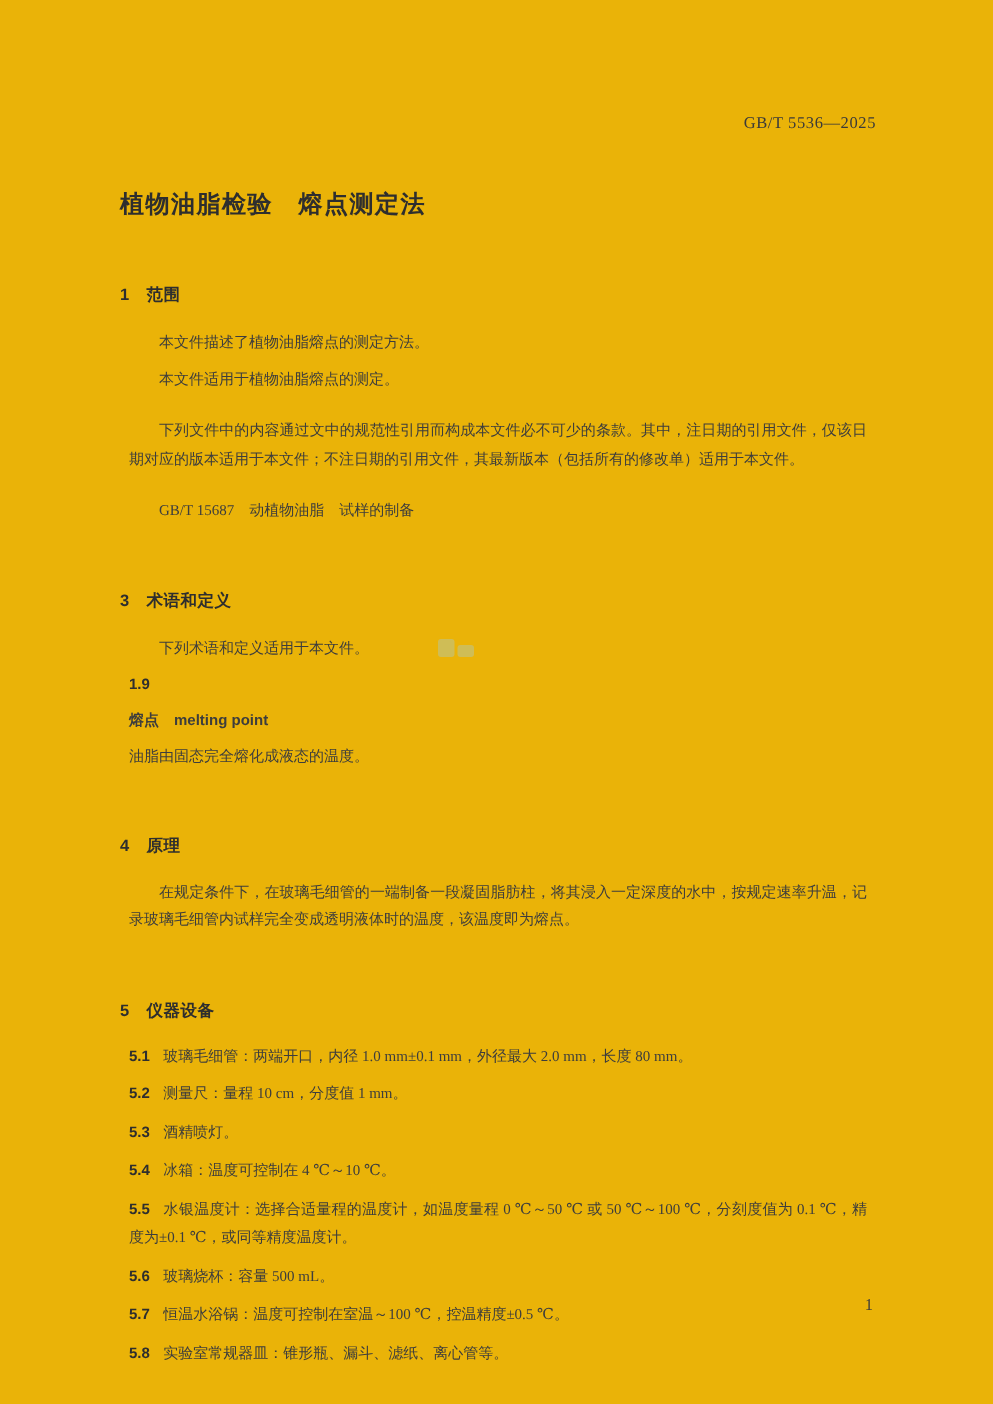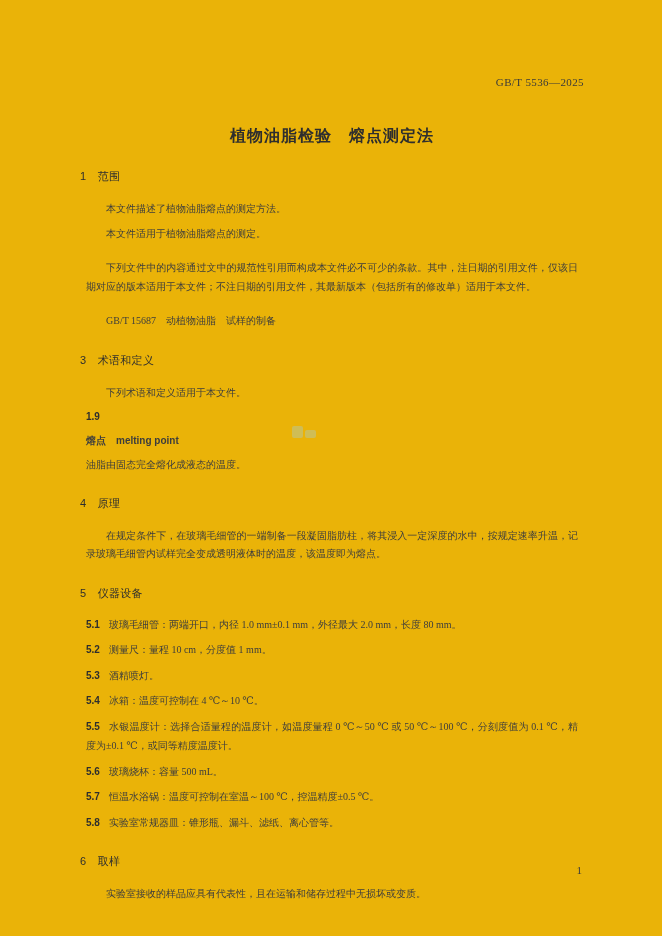--- a/index.html
+++ b/index.html
@@ -19,32 +19,32 @@
     color: #3d3d3d;
     outline: 1px solid #ececec;
   }
   .doc-number {
     text-align: right;
     font-size: 11px;
     letter-spacing: 0.4px;
     color: #3a3a3a;
   }
   .doc-title {
-    text-align: center;
+    text-align: left;
     font-size: 16px;
     font-weight: bold;
     margin-top: 38px;
     letter-spacing: 1px;
     color: #2e2e2e;
     font-family: "Liberation Sans", "DejaVu Sans", sans-serif;
   }
   .sec-heading {
-    font-weight: normal;
+    font-weight: bold;
     font-size: 11px;
-    margin-top: 22px;
+    margin-top: 42px;
     color: #2e2e2e;
     font-family: "Liberation Sans", "DejaVu Sans", sans-serif;
     letter-spacing: 0.3px;
   }
   p {
     font-size: 10px;
     line-height: 18.5px;
     margin: 6px;
     text-align: justify;
     color: #3d3d3d;

